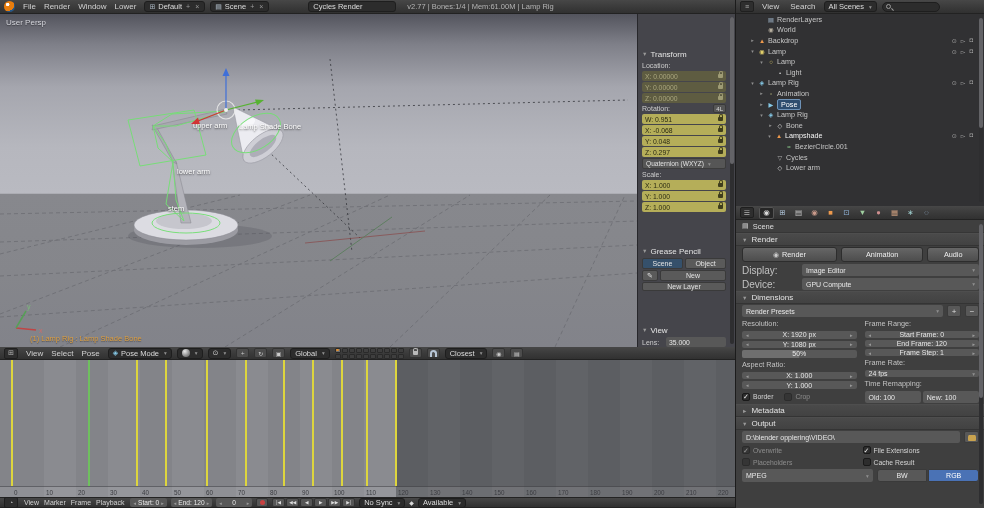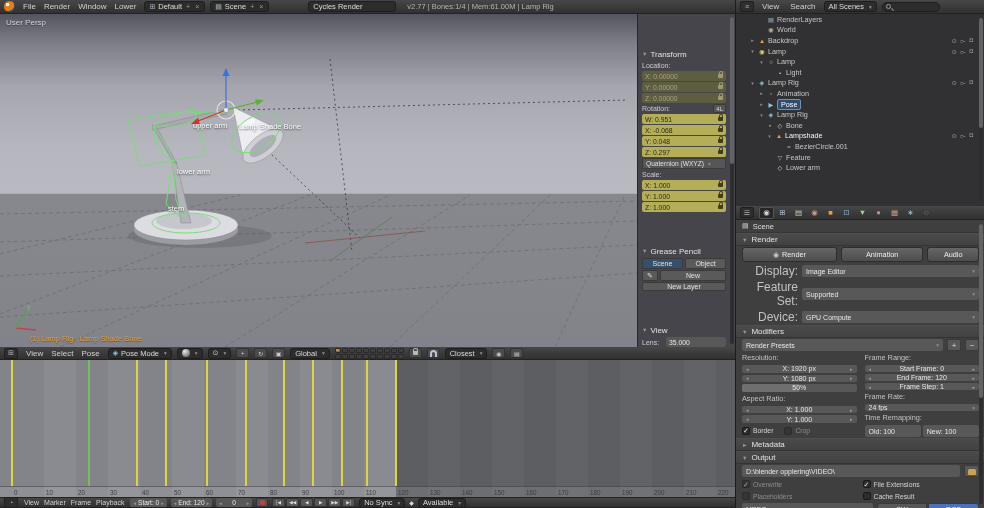--- a/index.html
+++ b/index.html
@@ -89,21 +89,21 @@
   .orow.act .olb{color:#f4f4f4;}
   .otg{margin-left:auto;display:flex;gap:4px;padding-right:12px;color:#9f9f9f;font-size:6px;}
   
   .ptabs{position:absolute;left:0;top:206px;width:249px;height:14px;}
   .ptab{width:15px;height:12px;display:flex;align-items:center;justify-content:center;font-size:7.5px;border-radius:2px;flex:none;}
   .ptab.active{background:#262626;box-shadow:inset 0 0 0 1px #555;}
   .pcontent{position:absolute;left:0;top:220px;width:249px;height:288px;background:#3f3f3f;overflow:hidden;}
   .pphdr{background:linear-gradient(#4a4a4a,#424242);border-top:1px solid #4e4e4e;border-bottom:1px solid #343434;height:13px;display:flex;align-items:center;gap:4px;padding:0 6px;color:#e3e3e3;font-size:8px;}
   .crumb{height:13px;display:flex;align-items:center;gap:4px;padding:0 6px;font-size:7.5px;color:#ddd;border-bottom:1px solid #363636;}
   .prow{display:flex;align-items:center;gap:4px;padding:1px 6px;}
-  .plabel{width:56px;font-size:12px;color:#c2c2c2;flex:none;text-align:right;}
+  .plabel{width:56px;font-size:10px;color:#c2c2c2;flex:none;}
   .pfld{flex:1;height:12px;background:#585858;border-radius:2px;display:flex;align-items:center;padding:0 4px;font-size:7px;color:#e8e8e8;gap:2px;min-width:0;overflow:hidden;white-space:nowrap;}
   .pnum{justify-content:space-between;}
   .pbtn{height:15px;background:linear-gradient(#666,#4d4d4d);border:1px solid #2d2d2d;border-radius:3px;display:flex;align-items:center;justify-content:center;gap:3px;font-size:7.3px;color:#eee;}
   .sqbtn{width:14px;height:12px;background:#585858;border:1px solid #3a3a3a;border-radius:2px;display:flex;align-items:center;justify-content:center;color:#ddd;font-size:8px;flex:none;}
   .pcols{display:flex;gap:8px;padding:1px 6px;}
   .pcol{flex:1;display:flex;flex-direction:column;gap:2px;min-width:0;}
   .pclabel{font-size:7.3px;color:#c2c2c2;height:10px;}
   .pslider{position:relative;overflow:hidden;justify-content:center;}
   .pslider::before{content:"";position:absolute;left:0;top:0;bottom:0;width:50%;background:#6f6f6f;}
   .pslider span{position:relative;}
@@ -615,21 +615,21 @@
           </span>
         </div>
         <div class="orow" style="padding-left: 40px;">
           <span class="oex"></span>
           <span class="oic" style="color: rgb(143, 209, 143);">≈</span>
           <span class="olb">BezierCircle.001</span>
         </div>
         <div class="orow" style="padding-left: 31px;">
           <span class="oex"></span>
           <span class="oic" style="color: rgb(170, 170, 170);">▽</span>
-          <span class="olb">Feature</span>
+          <span class="olb">Cycles</span>
         </div>
         <div class="orow" style="padding-left: 31px;">
           <span class="oex"></span>
           <span class="oic" style="color: rgb(216, 216, 216);">◇</span>
           <span class="olb">Lower arm</span>
         </div>
       </div>
     <div class="vscroll" style="top:18px;bottom:306px;">
         <div class="thumb" style="top:0;height:60%;"></div>
       </div>
@@ -674,37 +674,30 @@
           </span>
       </div>
       <div class="prow">
           <span class="plabel">Display:</span>
           <span class="pfld">
             <span>Image Editor</span>
             <span class="arr" style="margin-left:auto;">▾</span>
           </span>
         </div>
       <div class="prow">
-          <span class="plabel">Feature Set:</span>
-          <span class="pfld">
-            <span>Supported</span>
-            <span class="arr" style="margin-left:auto;">▾</span>
-          </span>
-        </div>
-      <div class="prow">
           <span class="plabel">Device:</span>
           <span class="pfld">
             <span>GPU Compute</span>
             <span class="arr" style="margin-left:auto;">▾</span>
           </span>
         </div>
 
       <div class="pphdr">
           <span class="tri">▼</span>
-          <span>Modifiers</span>
+          <span>Dimensions</span>
         </div>
       <div class="prow">
         <span class="pfld">
             <span>Render Presets</span>
             <span class="arr" style="margin-left:auto;">▾</span>
           </span>
         <span class="sqbtn">+</span>
         <span class="sqbtn">−</span>
       </div>
       <div class="pcols">

